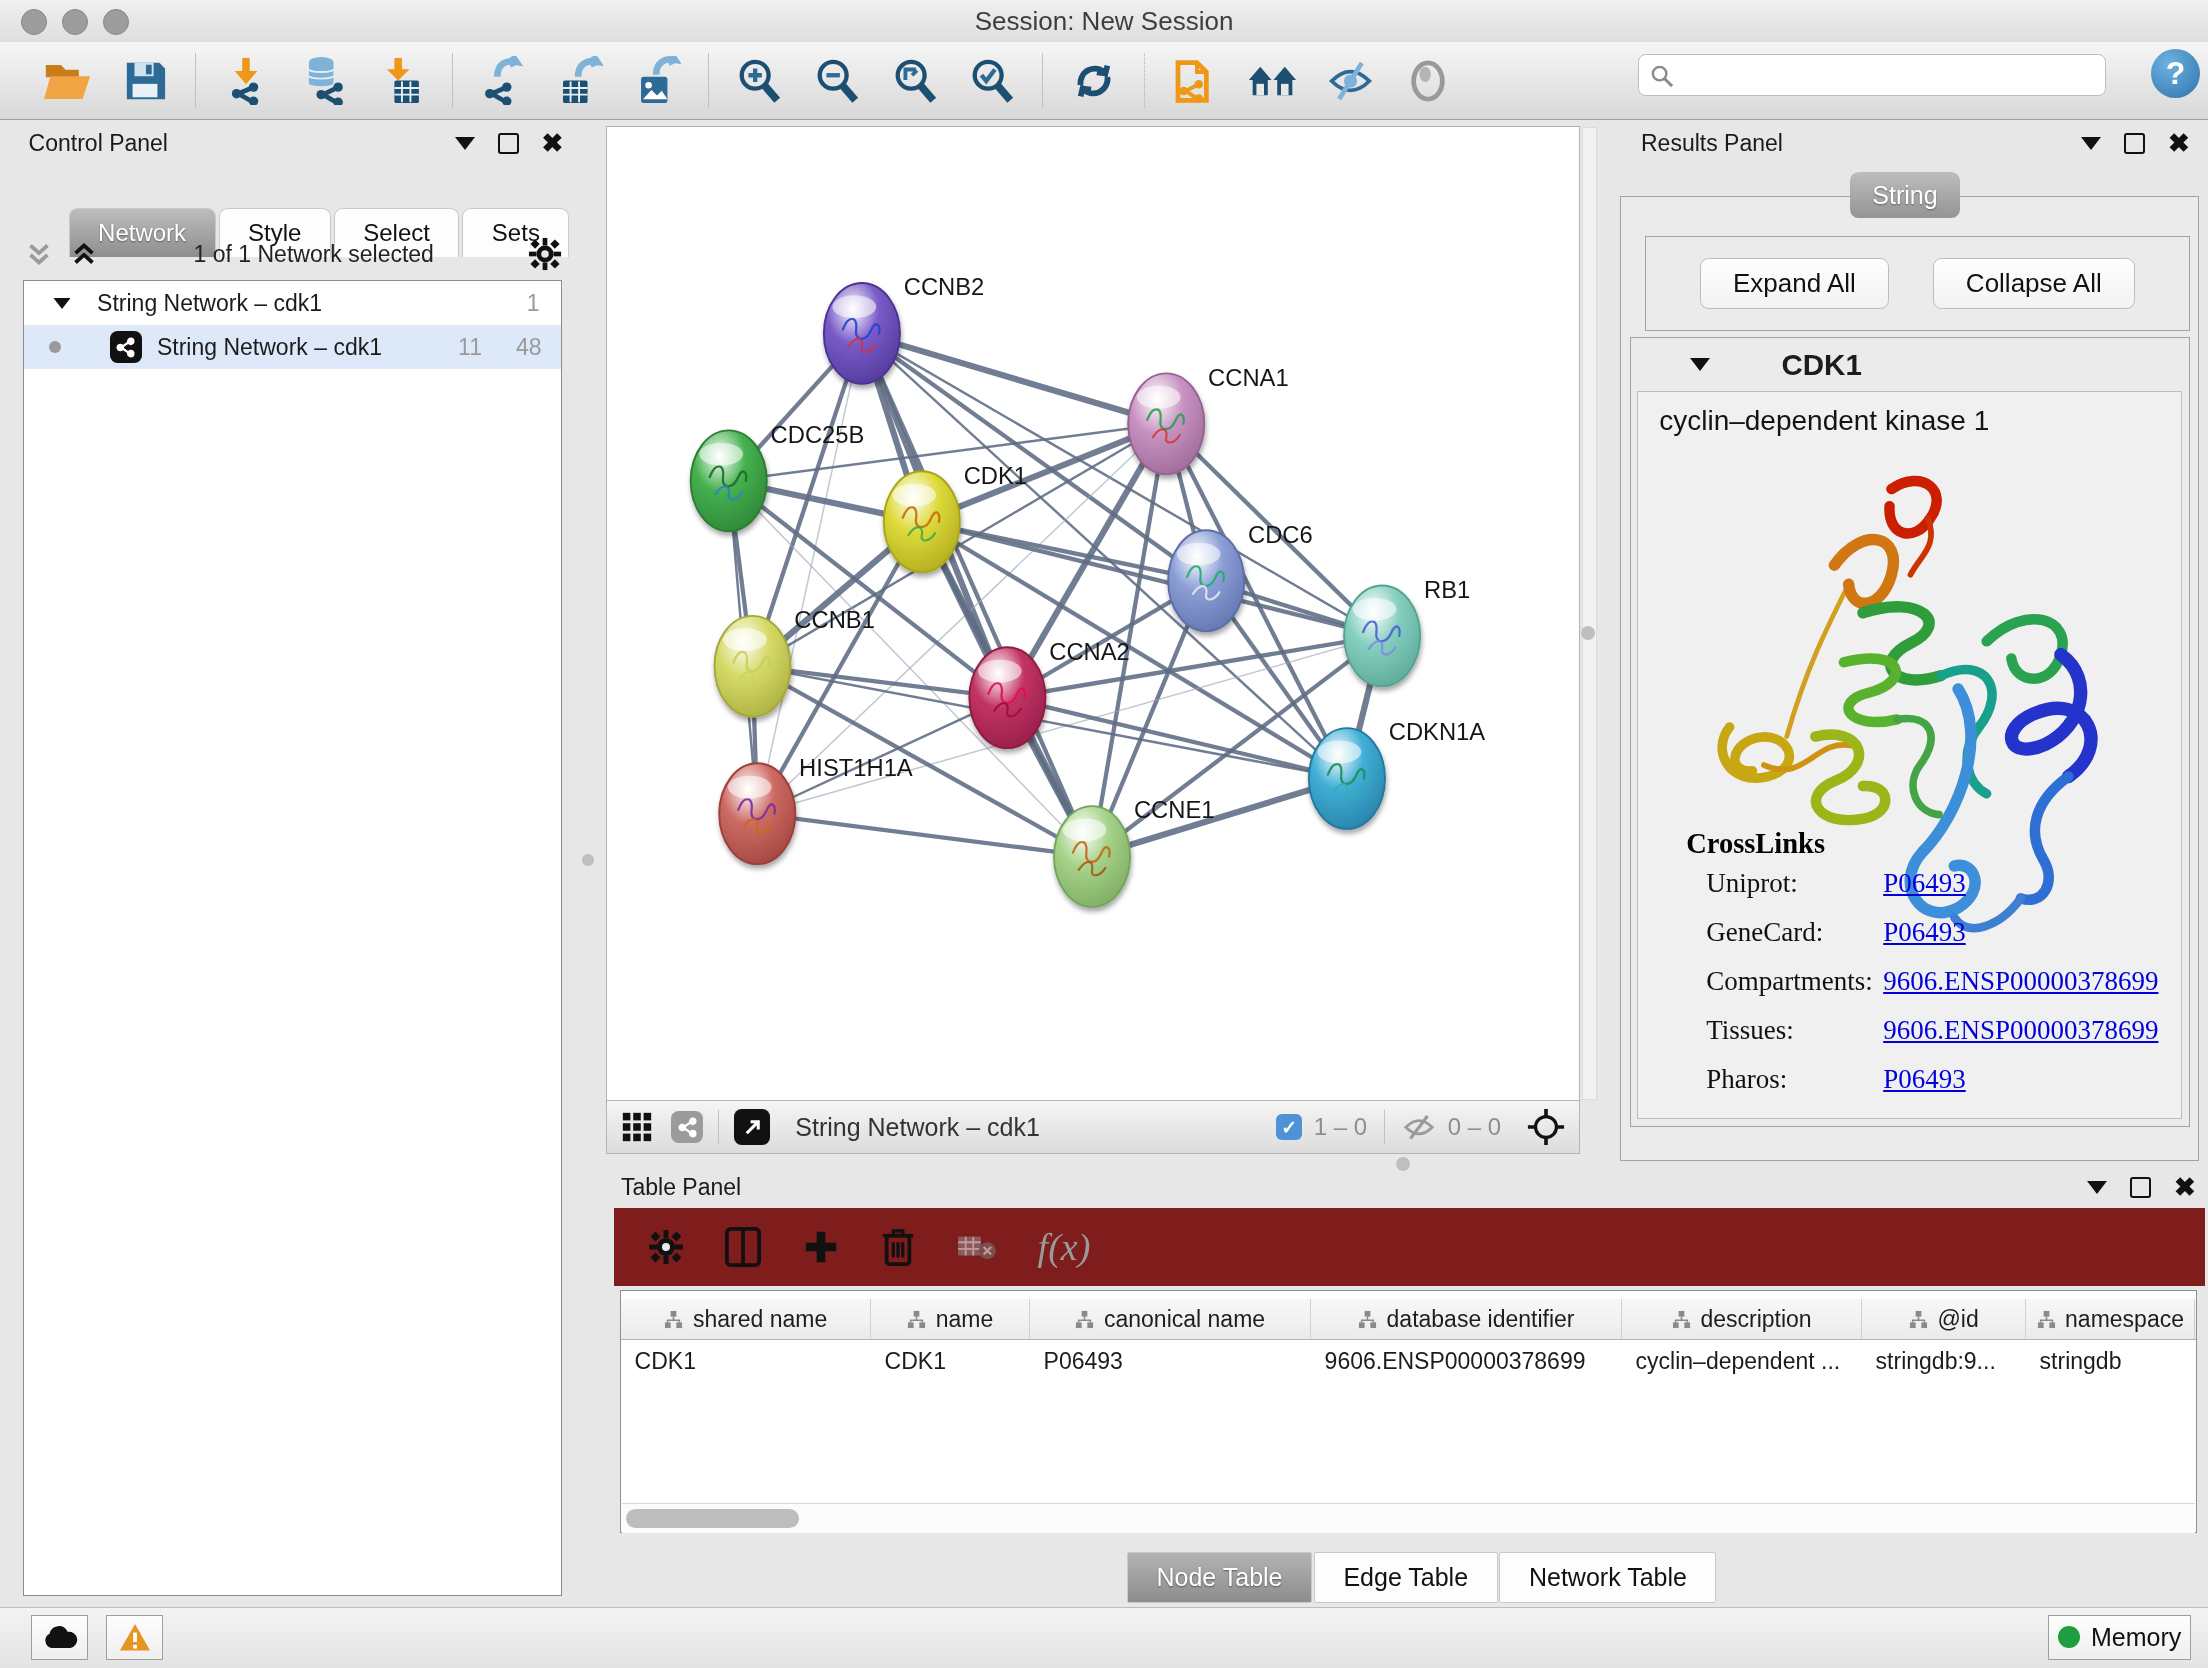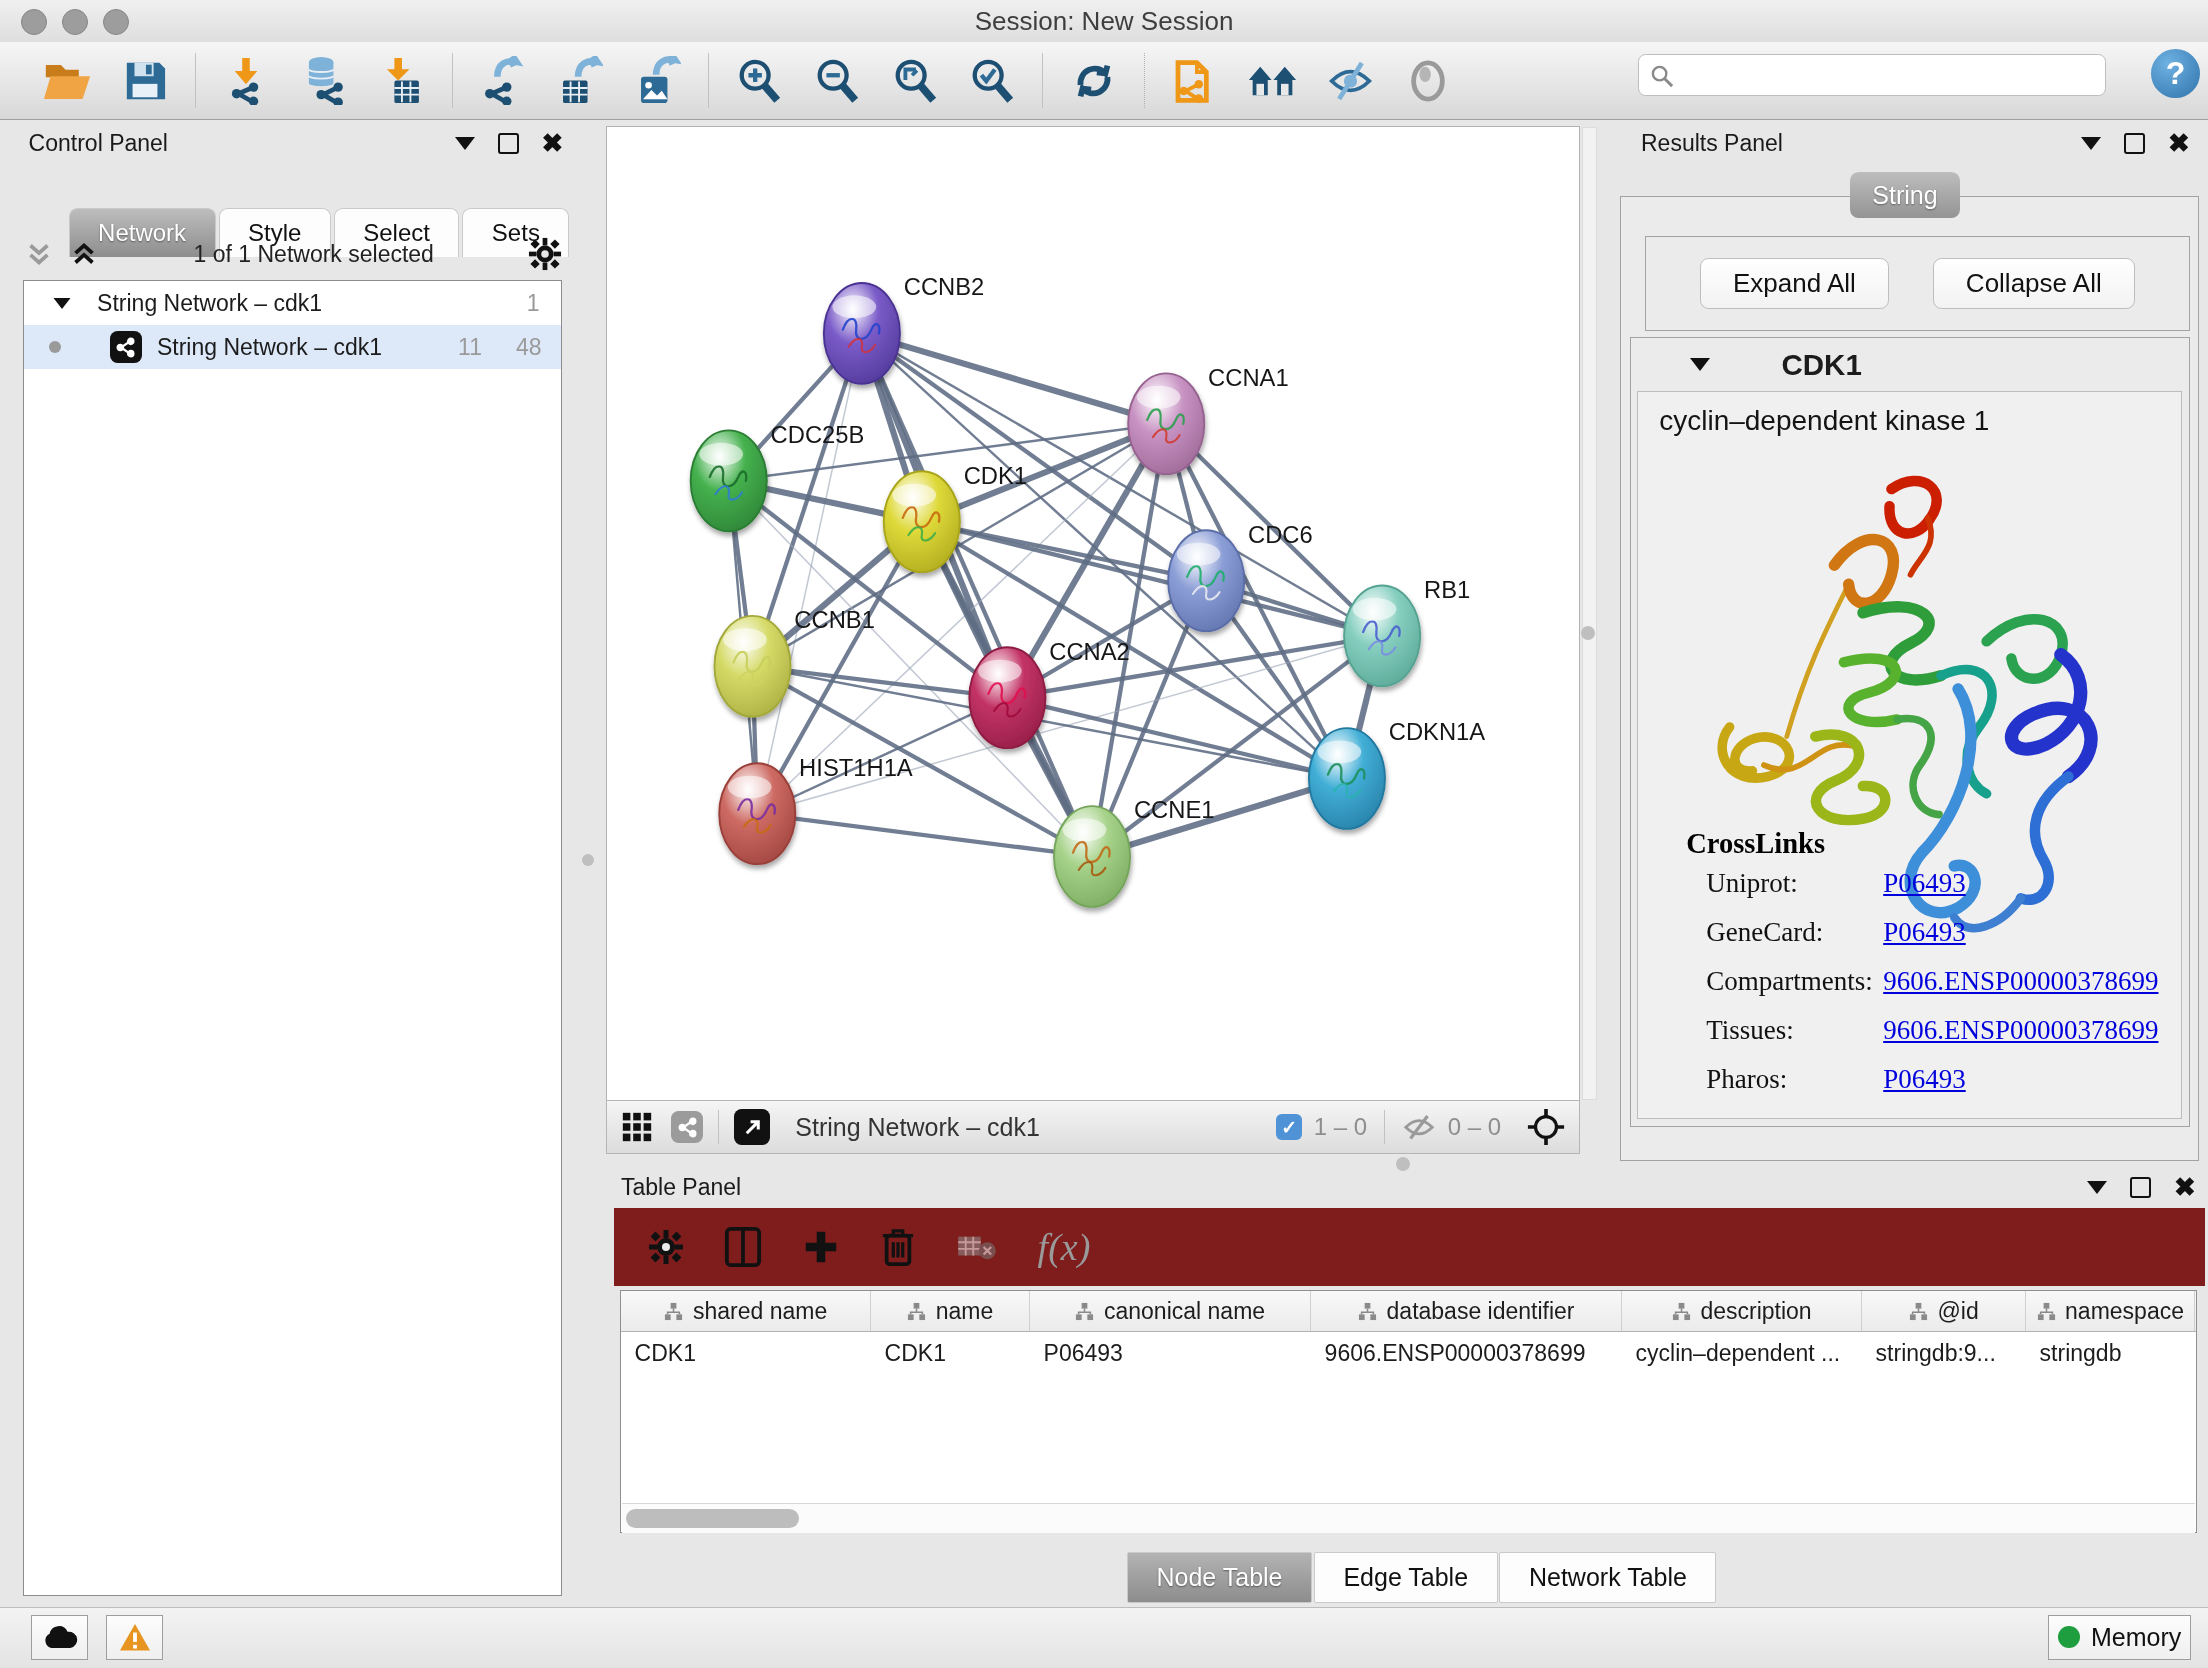--- a/index.html
+++ b/index.html
@@ -98,21 +98,21 @@
   .xl-link{position:absolute;left:245px;font-family:"Liberation Serif",serif;font-size:27px;
     color:#0000dd;text-decoration:underline;}
 
   
   #table-panel{position:absolute;left:606px;top:1168px;width:1603px;height:435px;}
   .tp-toolbar{position:absolute;left:7.6px;right:3.8px;top:40px;height:78px;background:#7f1d1d;
     display:flex;align-items:center;padding-left:34px;gap:40px;}
   .tp-tablebox{position:absolute;left:14.3px;top:122px;width:1577px;height:243px;background:#fff;
     border:1.9px solid #8f8f8f;box-sizing:border-box;overflow:hidden;}
   #node-table-header{display:flex;height:40px;background:linear-gradient(#f8f8f8,#ebebeb);
-    border-bottom:1px solid #b3b3b3;}
+    border-bottom:1px solid #b3b3b3;margin-top:8px;}
   .th{display:flex;align-items:center;justify-content:center;gap:9.5px;font-size:23px;color:#1d1d1d;
     border-right:1px solid #d0d0d0;box-sizing:border-box;white-space:nowrap;overflow:hidden;}
   #node-table-row{display:flex;height:42px;align-items:center;}
   .td{font-size:23px;padding-left:13.3px;box-sizing:border-box;white-space:nowrap;overflow:hidden;}
   .tp-hscroll{position:absolute;left:16px;top:335px;width:1573px;height:28.5px;background:#fbfbfb;
     border-top:1px solid #d8d8d8;}
   .tp-thumb{position:absolute;left:3.8px;top:4.8px;width:173px;height:19px;border-radius:9.5px;background:#bdbdbd;}
   .tp-tabs{position:absolute;left:521px;top:384px;display:flex;}
   .tp-tab{height:49px;padding:0 28.5px;font-size:25px;display:flex;align-items:center;background:#fdfdfd;
     border:1px solid #c9c9c9;border-radius:2px;margin-right:1.9px;color:#111;}

